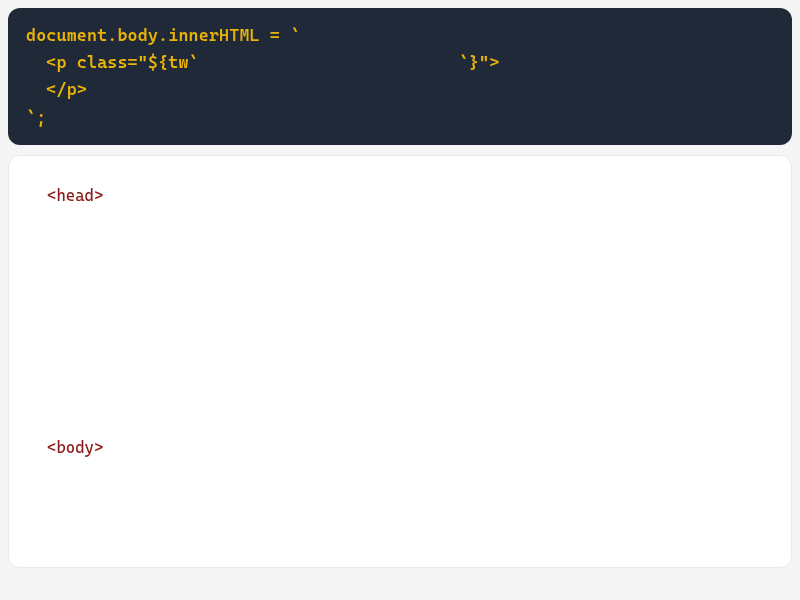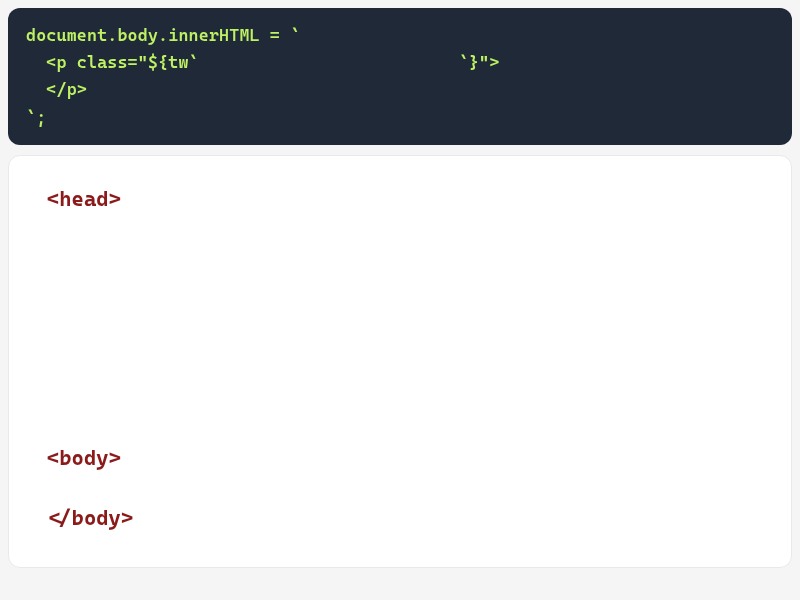--- a/index.html
+++ b/index.html
@@ -13,41 +13,41 @@
       background: #f5f5f5;
       padding: 8px;
       font-family: 'SF Mono', Monaco, 'Cascadia Code', 'Roboto Mono', Consolas, 'Courier New', monospace;
       font-size: 17px;
       font-weight: 600;
     }
     .code-block {
       background: #1f2937;
       border-radius: 12px;
       padding: 14px 18px;
-      color: #bef264;
+      color: #eab308;
       line-height: 1.6;
       letter-spacing: 0.2px;
     }
     .code-line {
       white-space: pre;
     }
     .markup-gap {
       display: inline-block;
       width: 260px;
     }
     .output-block {
       background: #ffffff;
       border: 1px solid #e9e9e9;
       border-radius: 12px;
       margin-top: 10px;
       height: 413px;
       padding: 28px 38px;
       color: #8b1a1a;
-      font-weight: 700;
-      font-size: 21px;
+      font-weight: 400;
+      font-size: 16px;
     }
     .out-line {
       white-space: pre;
       line-height: 1.5;
     }
     .out-gap-lg {
       height: 200px;
     }
     .out-gap-sm {
       height: 28px;
@@ -62,14 +62,13 @@
   <div class="code-line">  &lt;/p&gt;</div>
   <div class="code-line">`;</div>
 </div>
 
 <div class="output-block">
   <div class="out-line">&lt;head&gt;</div>
   <div class="out-gap-lg"></div>
   <div class="out-gap-sm"></div>
   <div class="out-line">&lt;body&gt;</div>
   <div class="out-gap-sm"></div>
-  <div class="out-line">&lt;/body&gt;</div>
 </div>
 
 </body></html>

